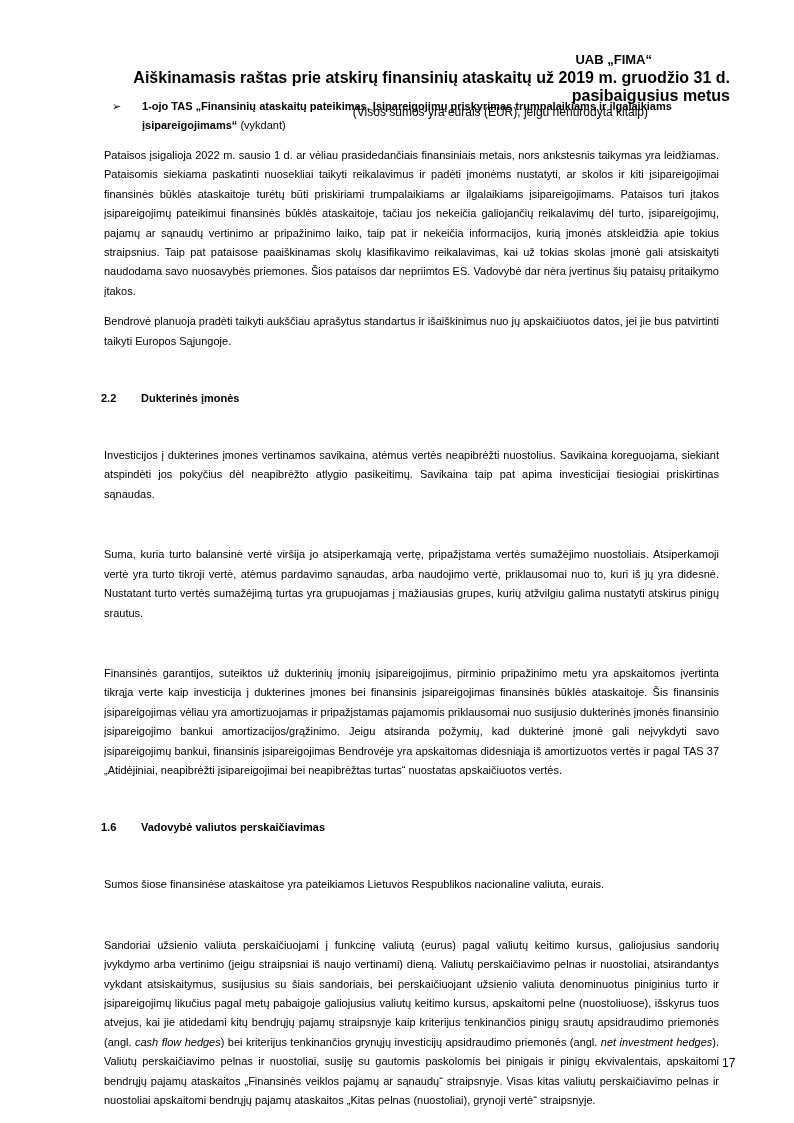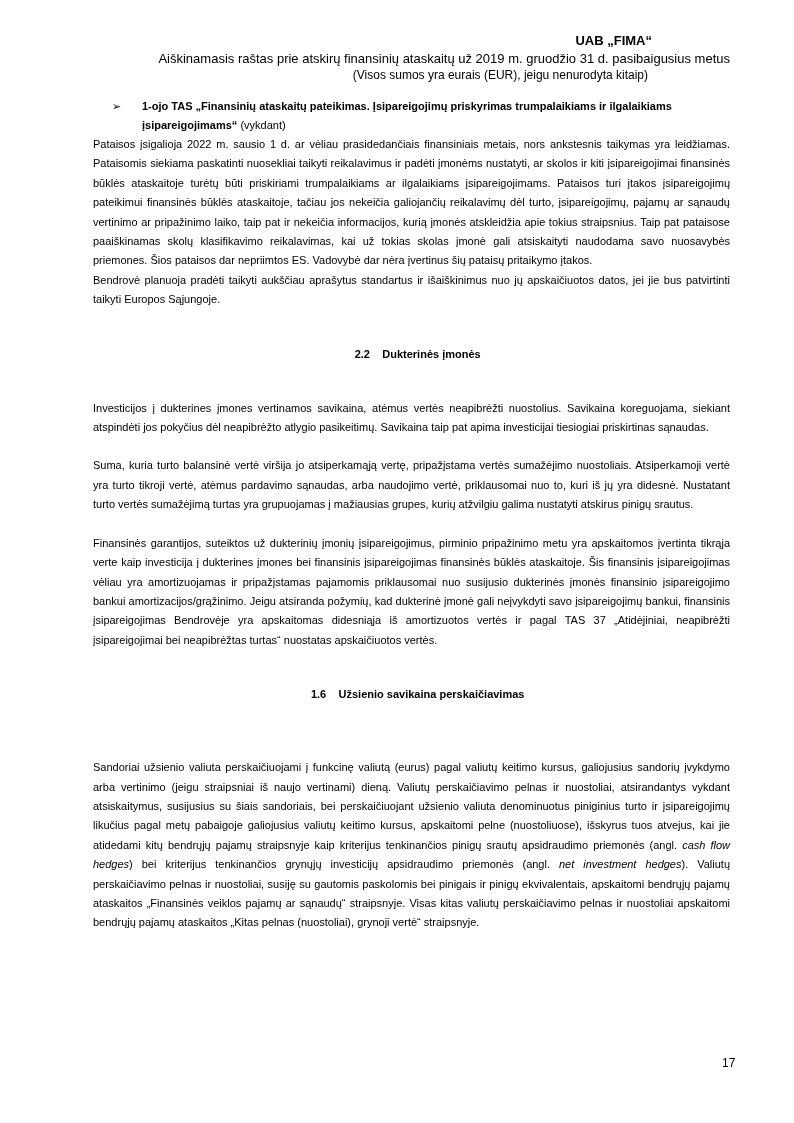--- a/index.html
+++ b/index.html
@@ -1,29 +1,29 @@
 <!DOCTYPE html>
 <html><head>
 <meta charset="utf-8">
 <style>
   html, body { margin:0; padding:0; background:#ffffff; }
   body { width:794px; height:1123px; position:relative; overflow:hidden;
          font-family:"Liberation Sans", sans-serif; color:#000; }
   .page { position:absolute; left:0; top:0; width:794px; height:1123px; }
-  .header { position:absolute; left:80px; top:32px; width:650px; text-align:right; }
+  .header { position:absolute; left:80px; top:51px; width:650px; text-align:right; }
   .h-company { font-size:13px; font-weight:bold; line-height:18px; text-align:right; padding-right:78px; }
-  .h-title { font-size:13px; font-weight:normal; line-height:18px; }
+  .h-title { font-size:16px; font-weight:bold; line-height:18px; }
   .h-sub { font-size:12px; line-height:15px; padding-right:82px; }
   .content { position:absolute; left:93px; top:97px; width:637px; font-size:11px; line-height:19.4px; }
   .bullet { position:relative; padding-left:30px; margin-left:19px; font-size:11px; line-height:19px; }
   .bullet .arrow { position:absolute; left:0; top:0; font-weight:normal; }
   .bullet b { font-weight:bold; }
-  p { margin:0; text-align:justify; }
+  p { margin:11px; text-align:justify; }
   .gap { height:19px; }
-  .sec { font-weight:bold; font-size:11px; line-height:19px; margin:16px;text-align:center; }
+  .sec { font-weight:bold; font-size:11px; line-height:19px; margin:8px; }
   .sec .num { display:inline-block; width:40px; }
   em { font-style:italic; }
   .pagenum { position:absolute; left:722px; top:1056px; font-size:12px; }
 </style>
 </head>
 <body>
 
 <div class="page">
 
   <div class="header">
@@ -46,21 +46,22 @@
     </div>
     <div class="gap"></div>
     <p>Investicijos į dukterines įmones vertinamos savikaina, atėmus vertės neapibrėžti nuostolius. Savikaina koreguojama, siekiant atspindėti jos pokyčius dėl neapibrėžto atlygio pasikeitimų. Savikaina taip pat apima investicijai tiesiogiai priskirtinas sąnaudas.</p>
     <div class="gap"></div>
     <p>Suma, kuria turto balansinė vertė viršija jo atsiperkamąją vertę, pripažįstama vertės sumažėjimo nuostoliais. Atsiperkamoji vertė yra turto tikroji vertė, atėmus pardavimo sąnaudas, arba naudojimo vertė, priklausomai nuo to, kuri iš jų yra didesnė. Nustatant turto vertės sumažėjimą turtas yra grupuojamas į mažiausias grupes, kurių atžvilgiu galima nustatyti atskirus pinigų srautus.</p>
     <div class="gap"></div>
     <p>Finansinės garantijos, suteiktos už dukterinių įmonių įsipareigojimus, pirminio pripažinimo metu yra apskaitomos įvertinta tikrąja verte kaip investicija į dukterines įmones bei finansinis įsipareigojimas finansinės būklės ataskaitoje. Šis finansinis įsipareigojimas vėliau yra amortizuojamas ir pripažįstamas pajamomis priklausomai nuo susijusio dukterinės įmonės finansinio įsipareigojimo bankui amortizacijos/grąžinimo. Jeigu atsiranda požymių, kad dukterinė įmonė gali neįvykdyti savo įsipareigojimų bankui, finansinis įsipareigojimas Bendrovėje yra apskaitomas didesniąja iš amortizuotos vertės ir pagal TAS 37 „Atidėjiniai, neapibrėžti įsipareigojimai bei neapibrėžtas turtas“ nuostatas apskaičiuotos vertės.</p>
 
     <div class="gap"></div>
     <div class="sec">
-      <span class="num">1.6</span><span>Užsienio savikaina perskaičiavimas</span>
+      <span class="num">1.6</span><span>Vadovybė valiutos perskaičiavimas</span>
     </div>
     <div class="gap"></div>
+    <p>Sumos šiose finansinėse ataskaitose yra pateikiamos Lietuvos Respublikos nacionaline valiuta, eurais.</p>
     <div class="gap"></div>
     <p><span>Sandoriai užsienio valiuta perskaičiuojami į funkcinę valiutą (eurus) pagal valiutų keitimo kursus, galiojusius sandorių įvykdymo arba vertinimo (jeigu straipsniai iš naujo vertinami) dieną. Valiutų perskaičiavimo pelnas ir nuostoliai, atsirandantys vykdant atsiskaitymus, susijusius su šiais sandoriais, bei perskaičiuojant užsienio valiuta denominuotus piniginius turto ir įsipareigojimų likučius pagal metų pabaigoje galiojusius valiutų keitimo kursus, apskaitomi pelne (nuostoliuose), išskyrus tuos atvejus, kai jie atidedami kitų bendrųjų pajamų straipsnyje kaip kriterijus tenkinančios pinigų srautų apsidraudimo priemonės (angl. </span><em>cash flow hedges</em><span>) bei kriterijus tenkinančios grynųjų investicijų apsidraudimo priemonės (angl. </span><em>net investment hedges</em><span>). Valiutų perskaičiavimo pelnas ir nuostoliai, susiję su gautomis paskolomis bei pinigais ir pinigų ekvivalentais, apskaitomi bendrųjų pajamų ataskaitos „Finansinės veiklos pajamų ar sąnaudų“ straipsnyje. Visas kitas valiutų perskaičiavimo pelnas ir nuostoliai apskaitomi bendrųjų pajamų ataskaitos „Kitas pelnas (nuostoliai), grynoji vertė“ straipsnyje.</span></p>
   </div>
 
   <div class="pagenum">17</div>
 </div>
 
 </body></html>

